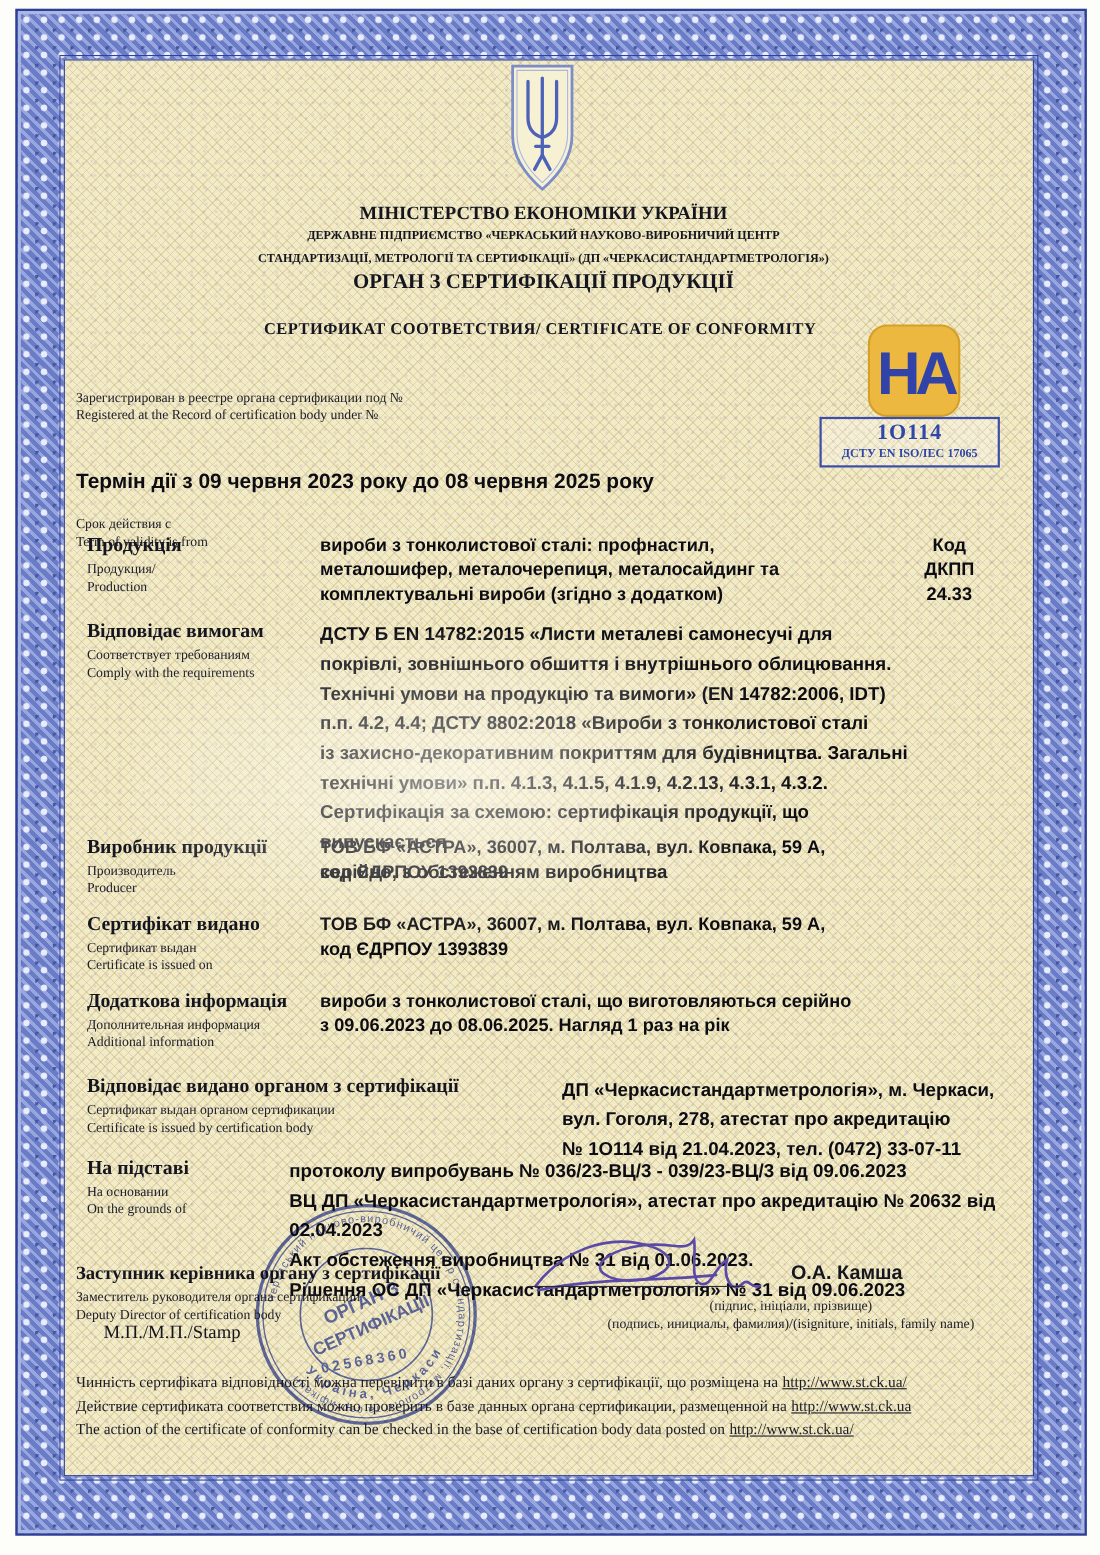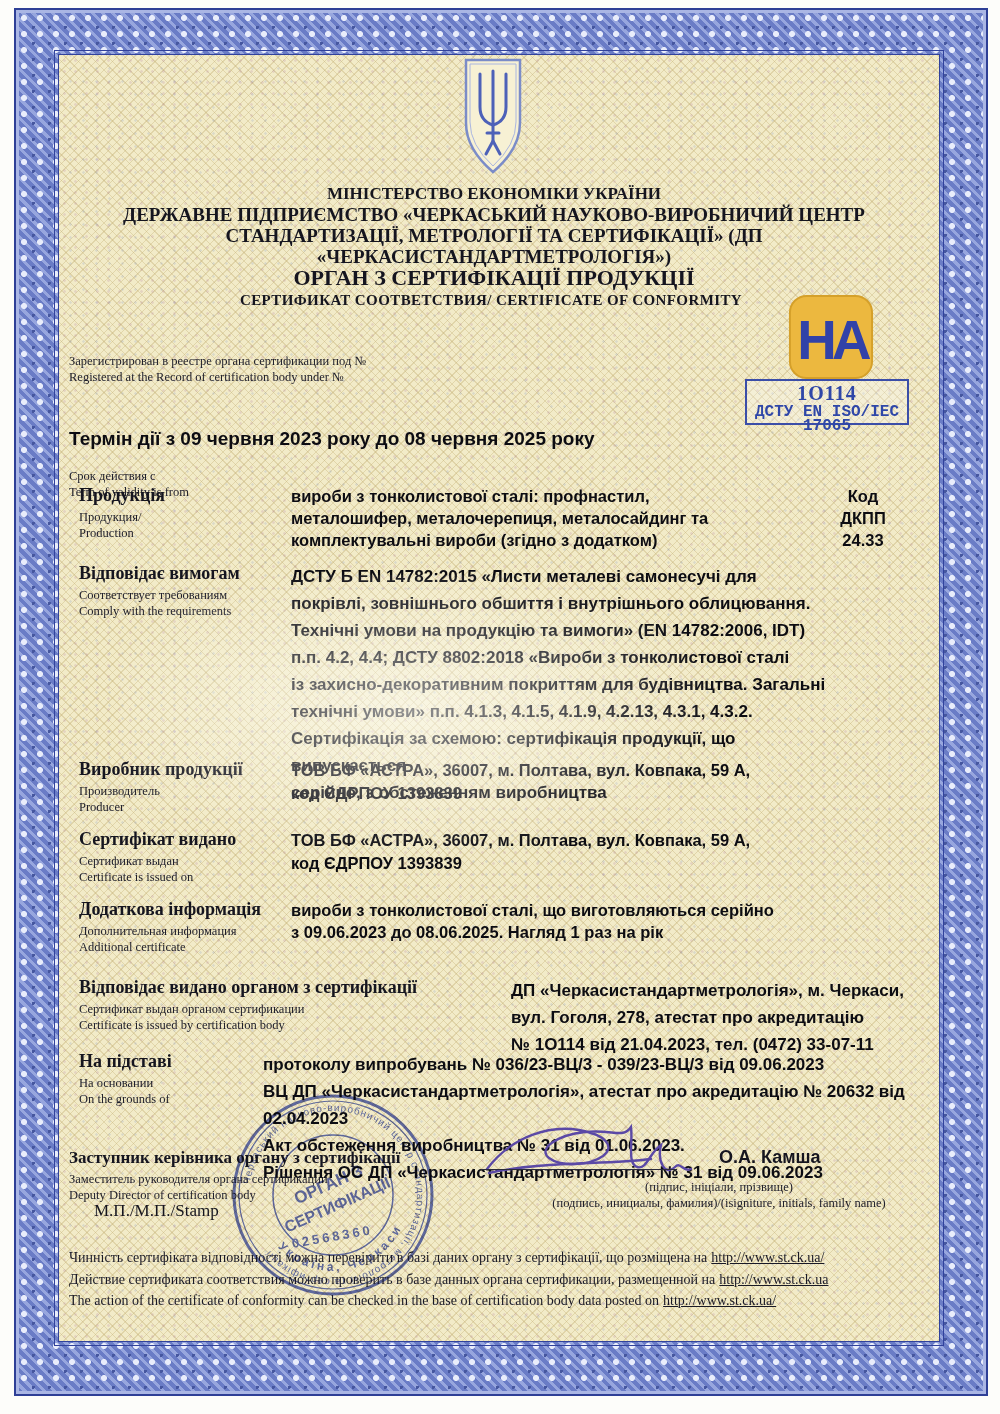--- a/index.html
+++ b/index.html
@@ -31,32 +31,32 @@
          pointer-events:none;}
   .abs{position:absolute;}
   .ctr{text-align:center;}
   .sub{font:12.5px/16px "Liberation Serif", serif;color:#20202c;}
   .lbl-main{font-weight:bold;font-size:18px;line-height:21px;margin-bottom:3px;}
   .val{font-family:"Liberation Sans", sans-serif;font-weight:bold;color:#0c0c12;
        font-size:16.5px;line-height:23px;white-space:pre-line;}
   .lh22{line-height:22px;} .lh27{font-size:17px;line-height:27px;}
   .ministry{left:0;right:10px;top:128px;font-weight:bold;}
   .m1{font-size:17px;line-height:21px;}
-  .m2{font-size:19px;line-height:21px;}
-  .m3{font-size:22px;line-height:21px;}
+  .m2{font-size:11px;line-height:21px;}
+  .m3{font-size:19px;line-height:21px;}
   .title{font-size:36px;line-height:38px;font-weight:bold;letter-spacing:1px;color:#101018;}
   .subtitle{font-size:15px;font-weight:bold;margin-top:7px;letter-spacing:.4px;}
   .reg-main{font-size:19px;font-weight:bold;line-height:24px;margin-bottom:4px;}
   .reg-num{font-family:"Liberation Sans", sans-serif;}
   .validity-main{font-family:"Liberation Sans", sans-serif;font-weight:bold;font-size:19px;
        line-height:24px;margin-bottom:17px;color:#0c0c12;}
   .accr-box{left:686px;top:324px;width:160px;height:42px;border:2px solid #3b4ea8;
        text-align:center;color:#2f47a8;background:rgba(252,252,255,.25);}
   .accr-num{font-size:20px;font-weight:bold;line-height:24px;letter-spacing:1px;}
-  .accr-std{font-size:16px;font-weight:bold;line-height:14px;font-family:Liberation Mono, monospace;}
+  .accr-std{font-size:11px;font-weight:bold;line-height:14px;}
   .row{left:20px;width:850px;}
   .row .lbl{position:absolute;left:0;top:0;width:205px;}
   .row .val{position:absolute;left:212px;top:0;width:560px;}
   .row .val-right{left:432px;width:430px;}
   .row .val-grounds{left:184px;width:690px;}
   .code-block{left:764px;top:430px;width:80px;text-align:center;}
   .sig-label{left:10px;top:1092px;width:420px;}
   .sig-label .lbl-main{font-size:17px;}
   .mp{left:35px;top:1146px;font-size:17px;line-height:20px;}
   .sig-line{left:422px;top:1114px;width:196px;border-top:1.5px solid #2a2a3a;}
@@ -168,21 +168,21 @@
         <div class="sub">Certificate is issued on</div>
       </div>
       <div class="val">ТОВ БФ «АСТРА», 36007, м. Полтава, вул. Ковпака, 59 А,
 код ЄДРПОУ 1393839</div>
     </div>
 
     <div class="abs row" style="top:844px;">
       <div class="lbl" style="width:215px;">
         <div class="lbl-main">Додаткова інформація</div>
         <div class="sub">Дополнительная информация</div>
-        <div class="sub">Additional certificate</div>
+        <div class="sub">Additional information</div>
       </div>
       <div class="val lh22">вироби з тонколистової сталі, що виготовляються серійно
 з 09.06.2023 до 08.06.2025. Нагляд 1 раз на рік</div>
     </div>
 
     <div class="abs row" style="top:922px;">
       <div class="lbl" style="width:420px;">
         <div class="lbl-main">Відповідає видано органом з сертифікації</div>
         <div class="sub">Сертификат выдан органом сертификации</div>
         <div class="sub">Certificate is issued by certification body</div>

